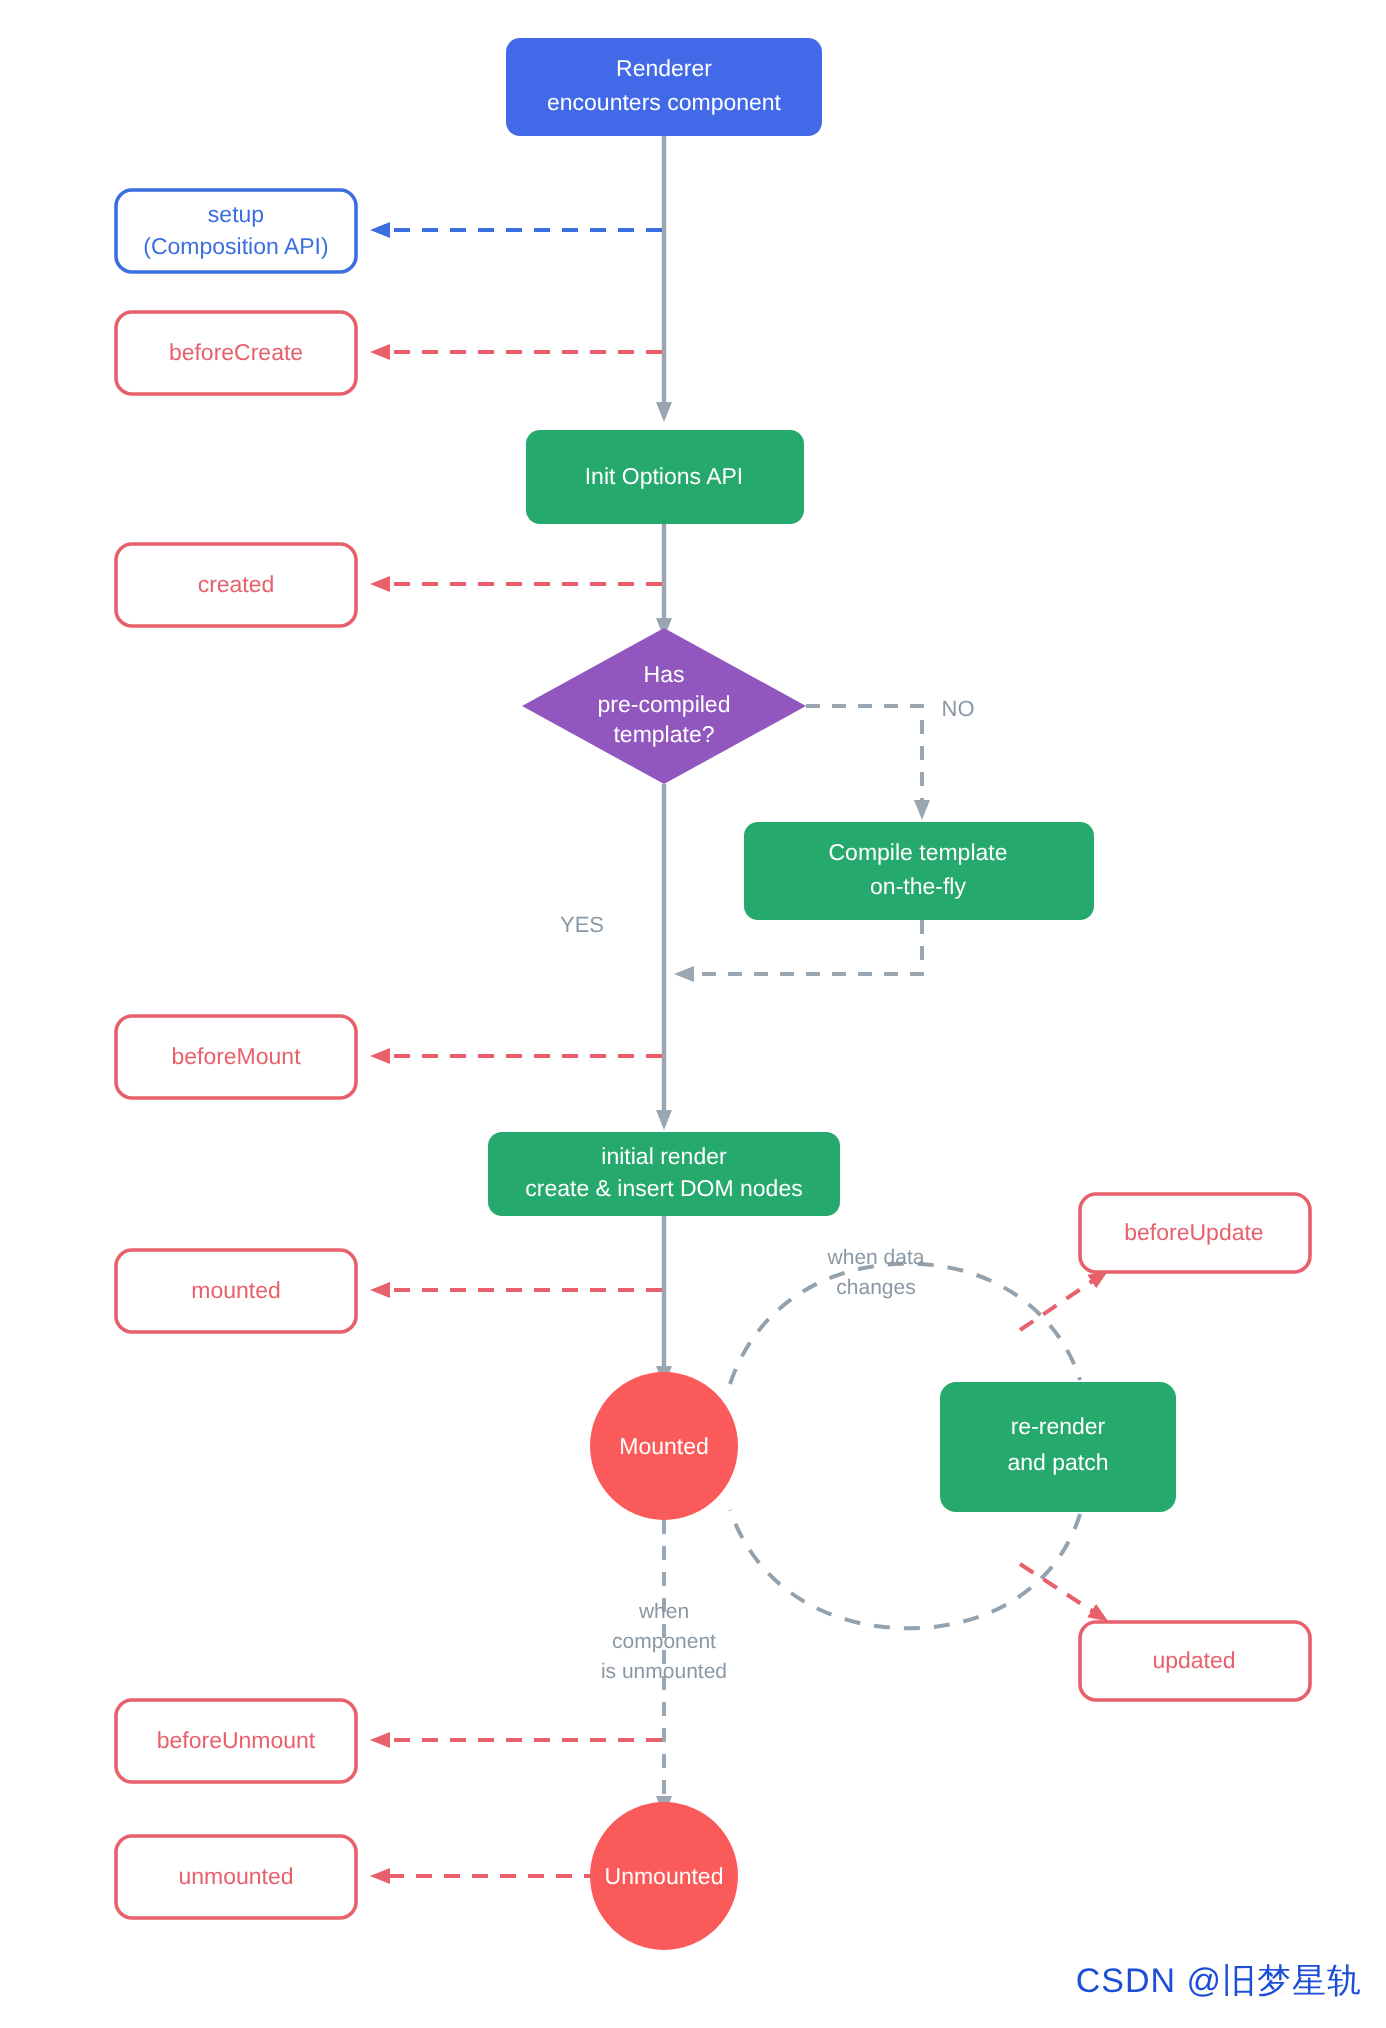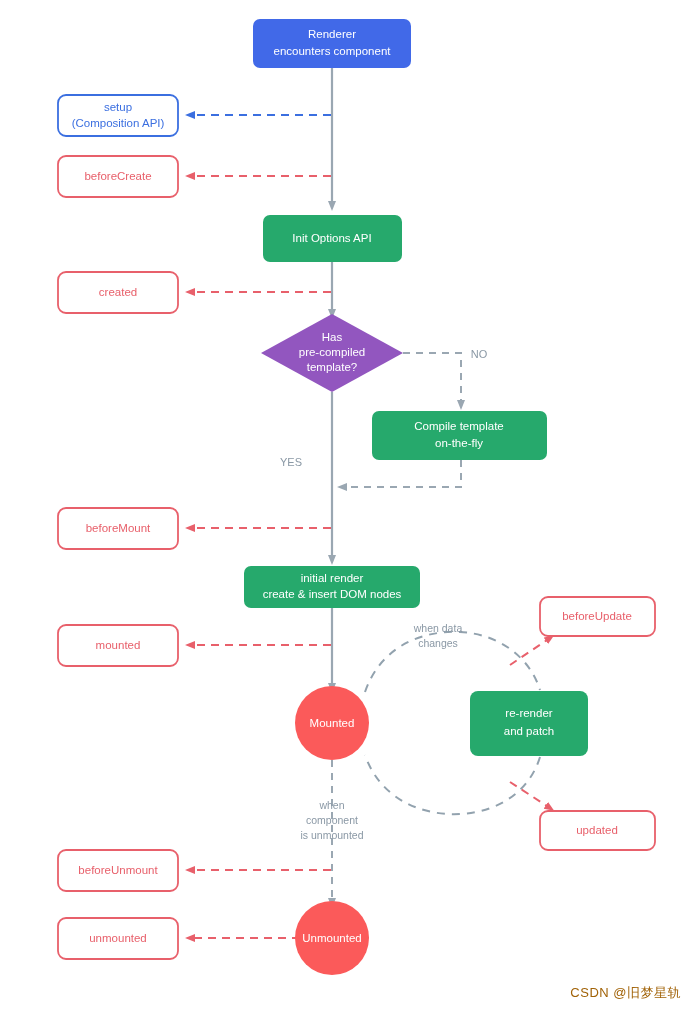--- a/index.html
+++ b/index.html
@@ -93,22 +93,22 @@
   .hook-box-blue {
     fill: #ffffff;
     stroke: #3b6fe0;
     stroke-width: 1.8;
   }
   .watermark {
     position: absolute;
     right: 12px;
     bottom: 12px;
     font-family: "Liberation Sans", sans-serif;
-    font-size: 13px;
-    color: #a16207;
+    font-size: 17px;
+    color: #1d4ed8;
     letter-spacing: 0.5px;
     user-select: none;
   }
 </style>
 </head>
 <body>
 
 <div id="diagram-root">
 
   <svg id="lifecycle-svg" viewBox="0 0 693 1014" xmlns="http://www.w3.org/2000/svg">

